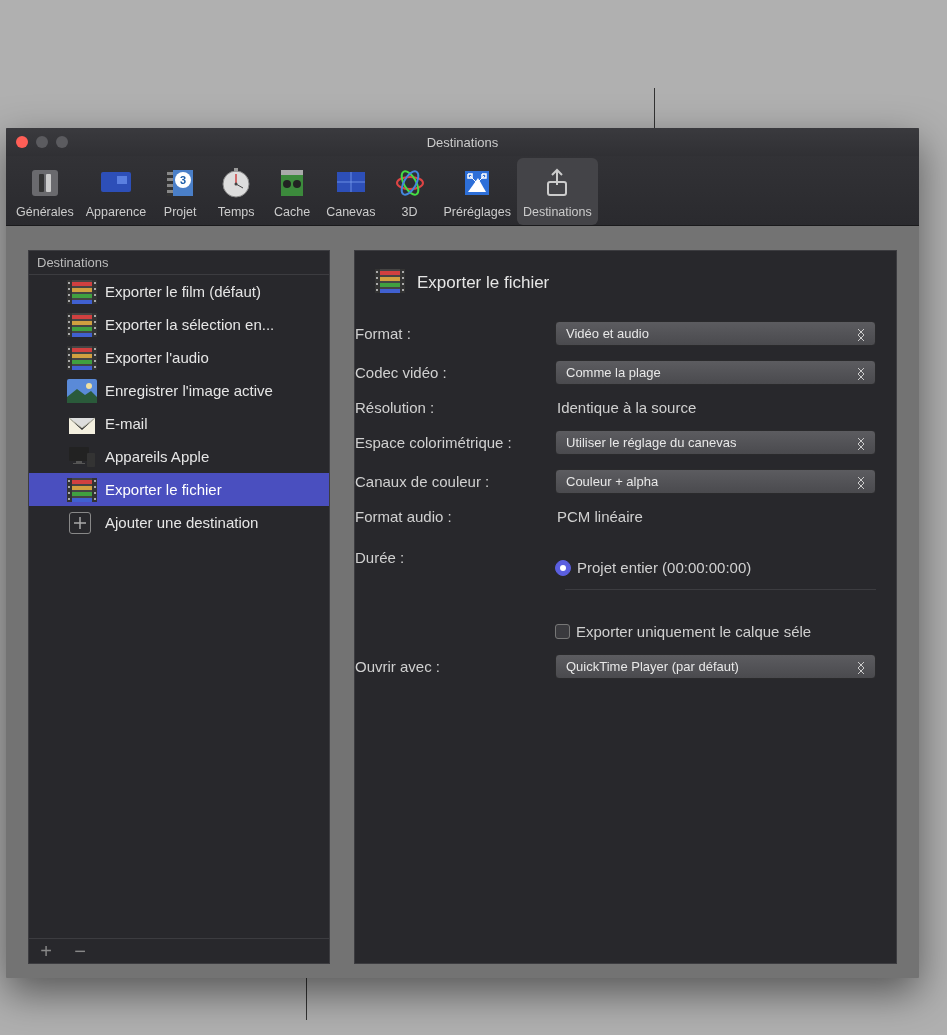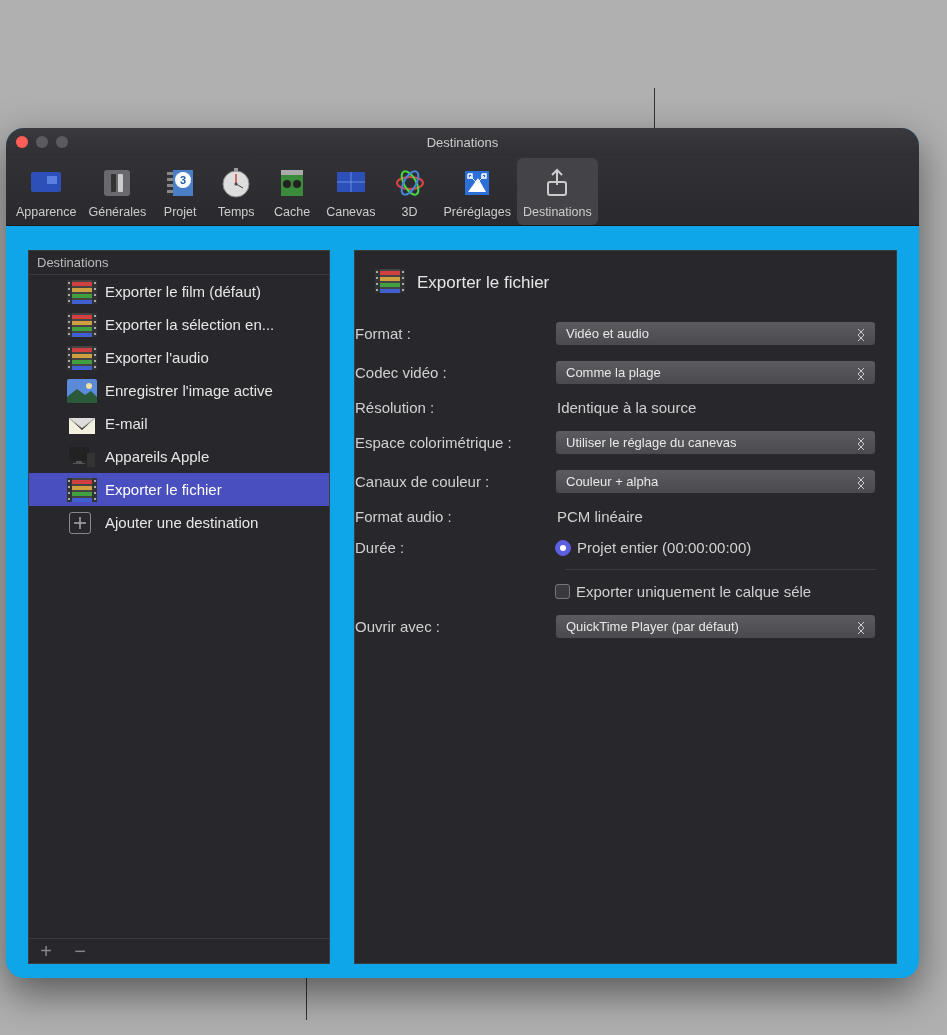--- a/index.html
+++ b/index.html
@@ -27,22 +27,22 @@
     width: 1px;
     height: 370px;
     background: #333;
   }
   .window {
     position: absolute;
     top: 128px;
     left: 6px;
     width: 913px;
     height: 850px;
-    background: #0ea5e9;
-    border-radius: 18px;
+    background: #737373;
+    border-radius: 1px;
     box-shadow: 0 15px 40px rgba(0,0,0,0.5);
     overflow: hidden;
   }
   .titlebar {
     height: 28px;
     background: linear-gradient(#3a3a3e, #303034);
     display: flex;
     align-items: center;
     padding-left: 10px;
     position: relative;
@@ -194,21 +194,21 @@
     width: 14px;
     height: 14px;
     transform: translateY(-50%);
     background:
       linear-gradient(45deg, transparent 45%, #ccc 45%, #ccc 55%, transparent 55%) 3px 2px / 6px 6px no-repeat,
       linear-gradient(-45deg, transparent 45%, #ccc 45%, #ccc 55%, transparent 55%) 3px 2px / 6px 6px no-repeat,
       linear-gradient(135deg, transparent 45%, #ccc 45%, #ccc 55%, transparent 55%) 3px 8px / 6px 6px no-repeat,
       linear-gradient(-135deg, transparent 45%, #ccc 45%, #ccc 55%, transparent 55%) 3px 8px / 6px 6px no-repeat;
   }
   .static-val { color: #d0d0d0; font-size: 15px; padding-left: 2px; }
-  .radio-row { display: flex; align-items: center; gap: 6px; color: #d0d0d0; font-size: 15px; }
+  .radio-row { display: flex; align-items: center; gap: 6px; color: #d0d0d0; font-size: 15px; margin-top: 20px; }
   .radio-outer {
     width: 16px; height: 16px; border-radius: 50%;
     border: 1px solid #777; display: flex; align-items: center; justify-content: center;
     cursor: pointer;
     flex-shrink: 0;
   }
   .radio-outer.checked { background: #5b5fe0; border-color: #5b5fe0; }
   .radio-inner { width: 6px; height: 6px; border-radius: 50%; background: #fff; }
   .checkbox {
     width: 15px; height: 15px; border: 1px solid #777; border-radius: 3px;
@@ -234,35 +234,35 @@
       <div class="tl yellow"></div>
       <div class="tl green"></div>
     </div>
     <div class="window-title">Destinations</div>
   </div>
 
   <div class="toolbar">
     <div class="tool-btn">
       <div class="tool-icon">
         <svg width="34" height="34">
-            <rect x="2" y="6" width="30" height="20" rx="2" fill="#2d4fb8"></rect>
-            <rect x="18" y="10" width="10" height="8" fill="#5a7fe0"></rect>
-          </svg>
-      </div>
-      <span>Apparence</span>
-    </div>
-    <div class="tool-btn">
-      <div class="tool-icon">
-        <svg width="34" height="34">
             <rect x="4" y="4" width="26" height="26" rx="3" fill="#6a6a6e"></rect>
             <rect x="11" y="8" width="5" height="18" fill="#333" rx="1"></rect>
             <rect x="18" y="8" width="5" height="18" fill="#ccc" rx="1"></rect>
           </svg>
       </div>
       <span>Générales</span>
+    </div>
+    <div class="tool-btn">
+      <div class="tool-icon">
+        <svg width="34" height="34">
+            <rect x="2" y="6" width="30" height="20" rx="2" fill="#2d4fb8"></rect>
+            <rect x="18" y="10" width="10" height="8" fill="#5a7fe0"></rect>
+          </svg>
+      </div>
+      <span>Apparence</span>
     </div>
     <div class="tool-btn">
       <div class="tool-icon">
         <svg width="34" height="34">
             <rect x="4" y="4" width="26" height="26" fill="#4a7fc8"></rect>
             <rect x="4" y="4" width="6" height="26" fill="#333"></rect>
             <rect x="4" y="6" width="6" height="3" fill="#888"></rect>
             <rect x="4" y="12" width="6" height="3" fill="#888"></rect>
             <rect x="4" y="18" width="6" height="3" fill="#888"></rect>
             <rect x="4" y="24" width="6" height="3" fill="#888"></rect>

